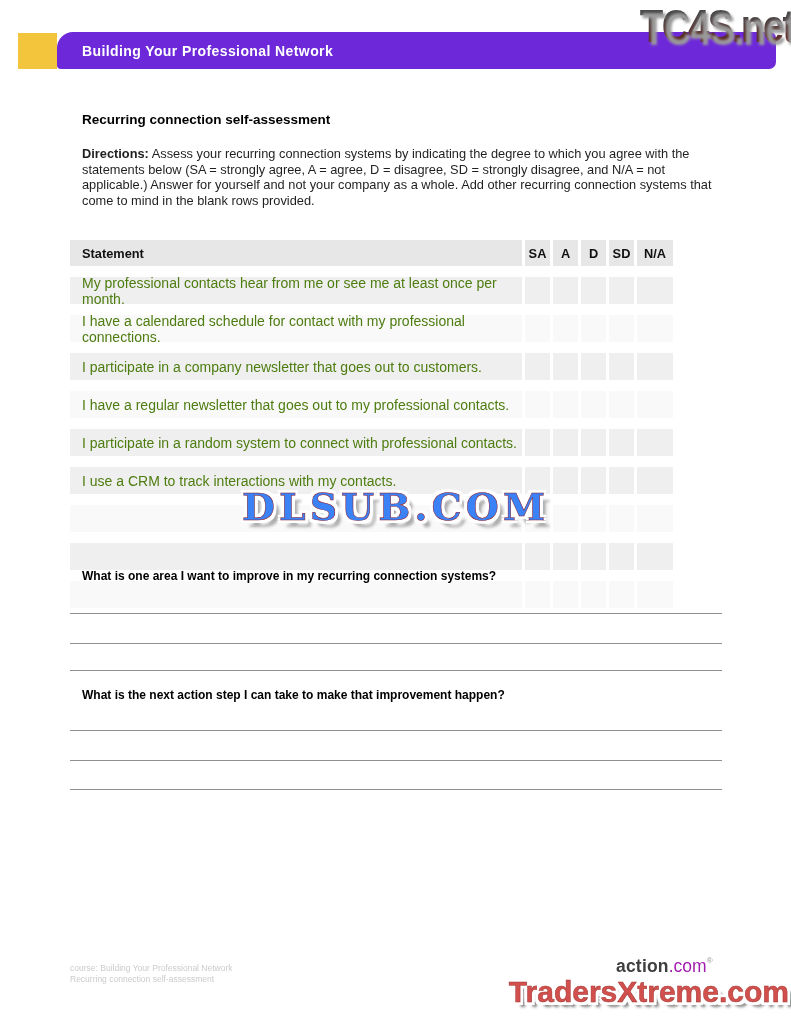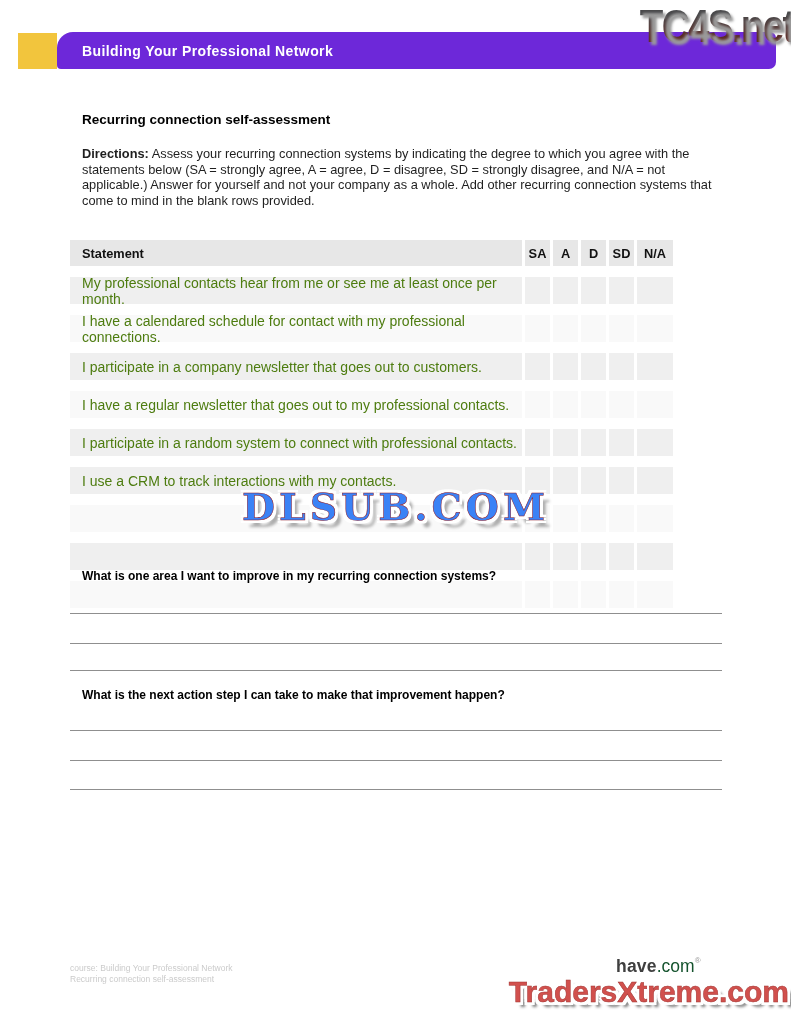--- a/index.html
+++ b/index.html
@@ -73,21 +73,21 @@
   .t-row.b > div { background:#f9f9f9; }
 
   
   .q-heading { position:absolute; left:82px; font-size:12px; font-weight:bold; color:#000; }
   .rule { position:absolute; left:70px; width:652px; height:1px; background:#8f8f8f; }
 
   
   .foot-course { position:absolute; left:70px; top:963px; font-size:8.5px; line-height:11px; color:#cbcbcb; }
   .lynda-logo { position:absolute; left:616px; top:956px; font-size:17.5px; }
   .lynda-logo .ly-b { font-weight:bold; color:#3f3f3f; letter-spacing:.2px; }
-  .lynda-logo .ly-g { color:#14532d; }
+  .lynda-logo .ly-g { color:#a21caf; }
   .lynda-logo .ly-r { color:#979797; font-size:8px; vertical-align:9px; }
 </style>
 </head>
 <body>
 
 <div class="page">
 
   <div class="yellow-sq"></div>
   <div class="header-bar">
     <span>Building Your Professional Network</span>
@@ -203,17 +203,17 @@
   <div class="q-heading" style="top:688px;">What is the next action step I can take to make that improvement happen?</div>
   <div class="rule" style="top:730px;"></div>
   <div class="rule" style="top:760px;"></div>
   <div class="rule" style="top:789px;"></div>
 
   <div class="foot-course">
     <div>course: Building Your Professional Network</div>
     <div>Recurring connection self-assessment</div>
   </div>
 
-  <div class="lynda-logo"><span class="ly-b">have</span><span class="ly-g">.com</span><span class="ly-r">®</span></div>
+  <div class="lynda-logo"><span class="ly-b">action</span><span class="ly-g">.com</span><span class="ly-r">®</span></div>
 
   <div class="wm-bot">TradersXtreme.com</div>
 
 </div>
 
 </body></html>

